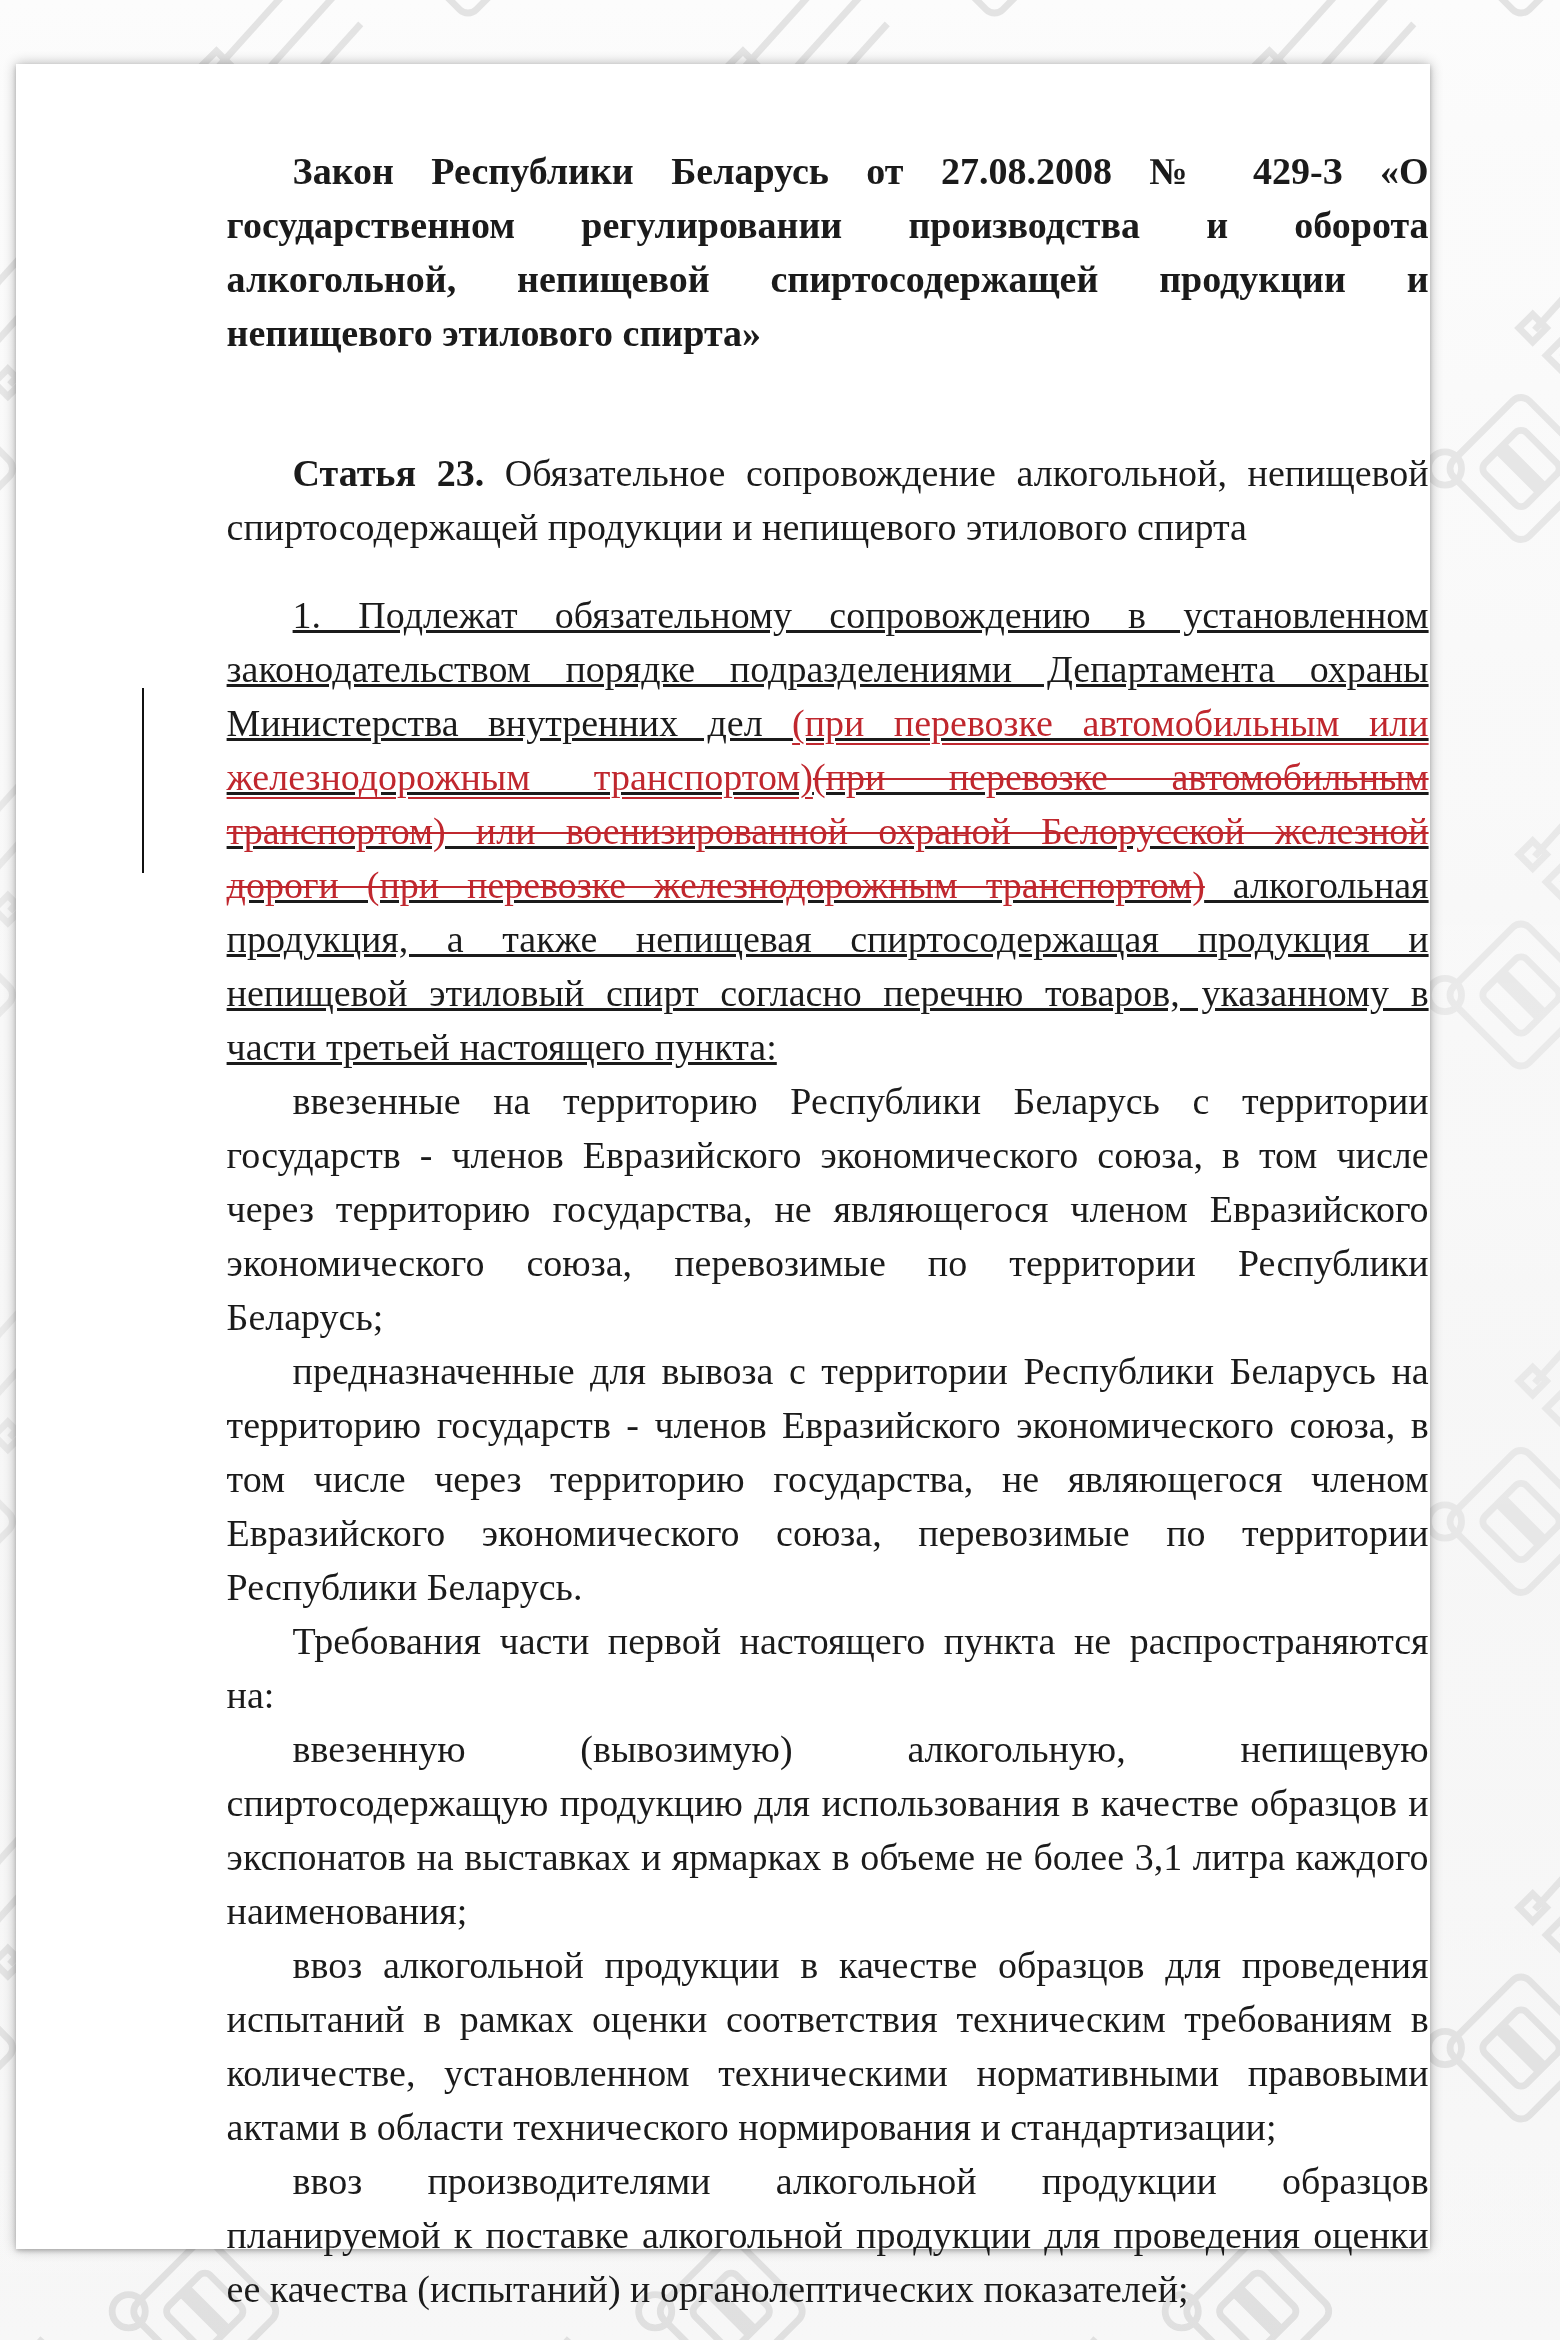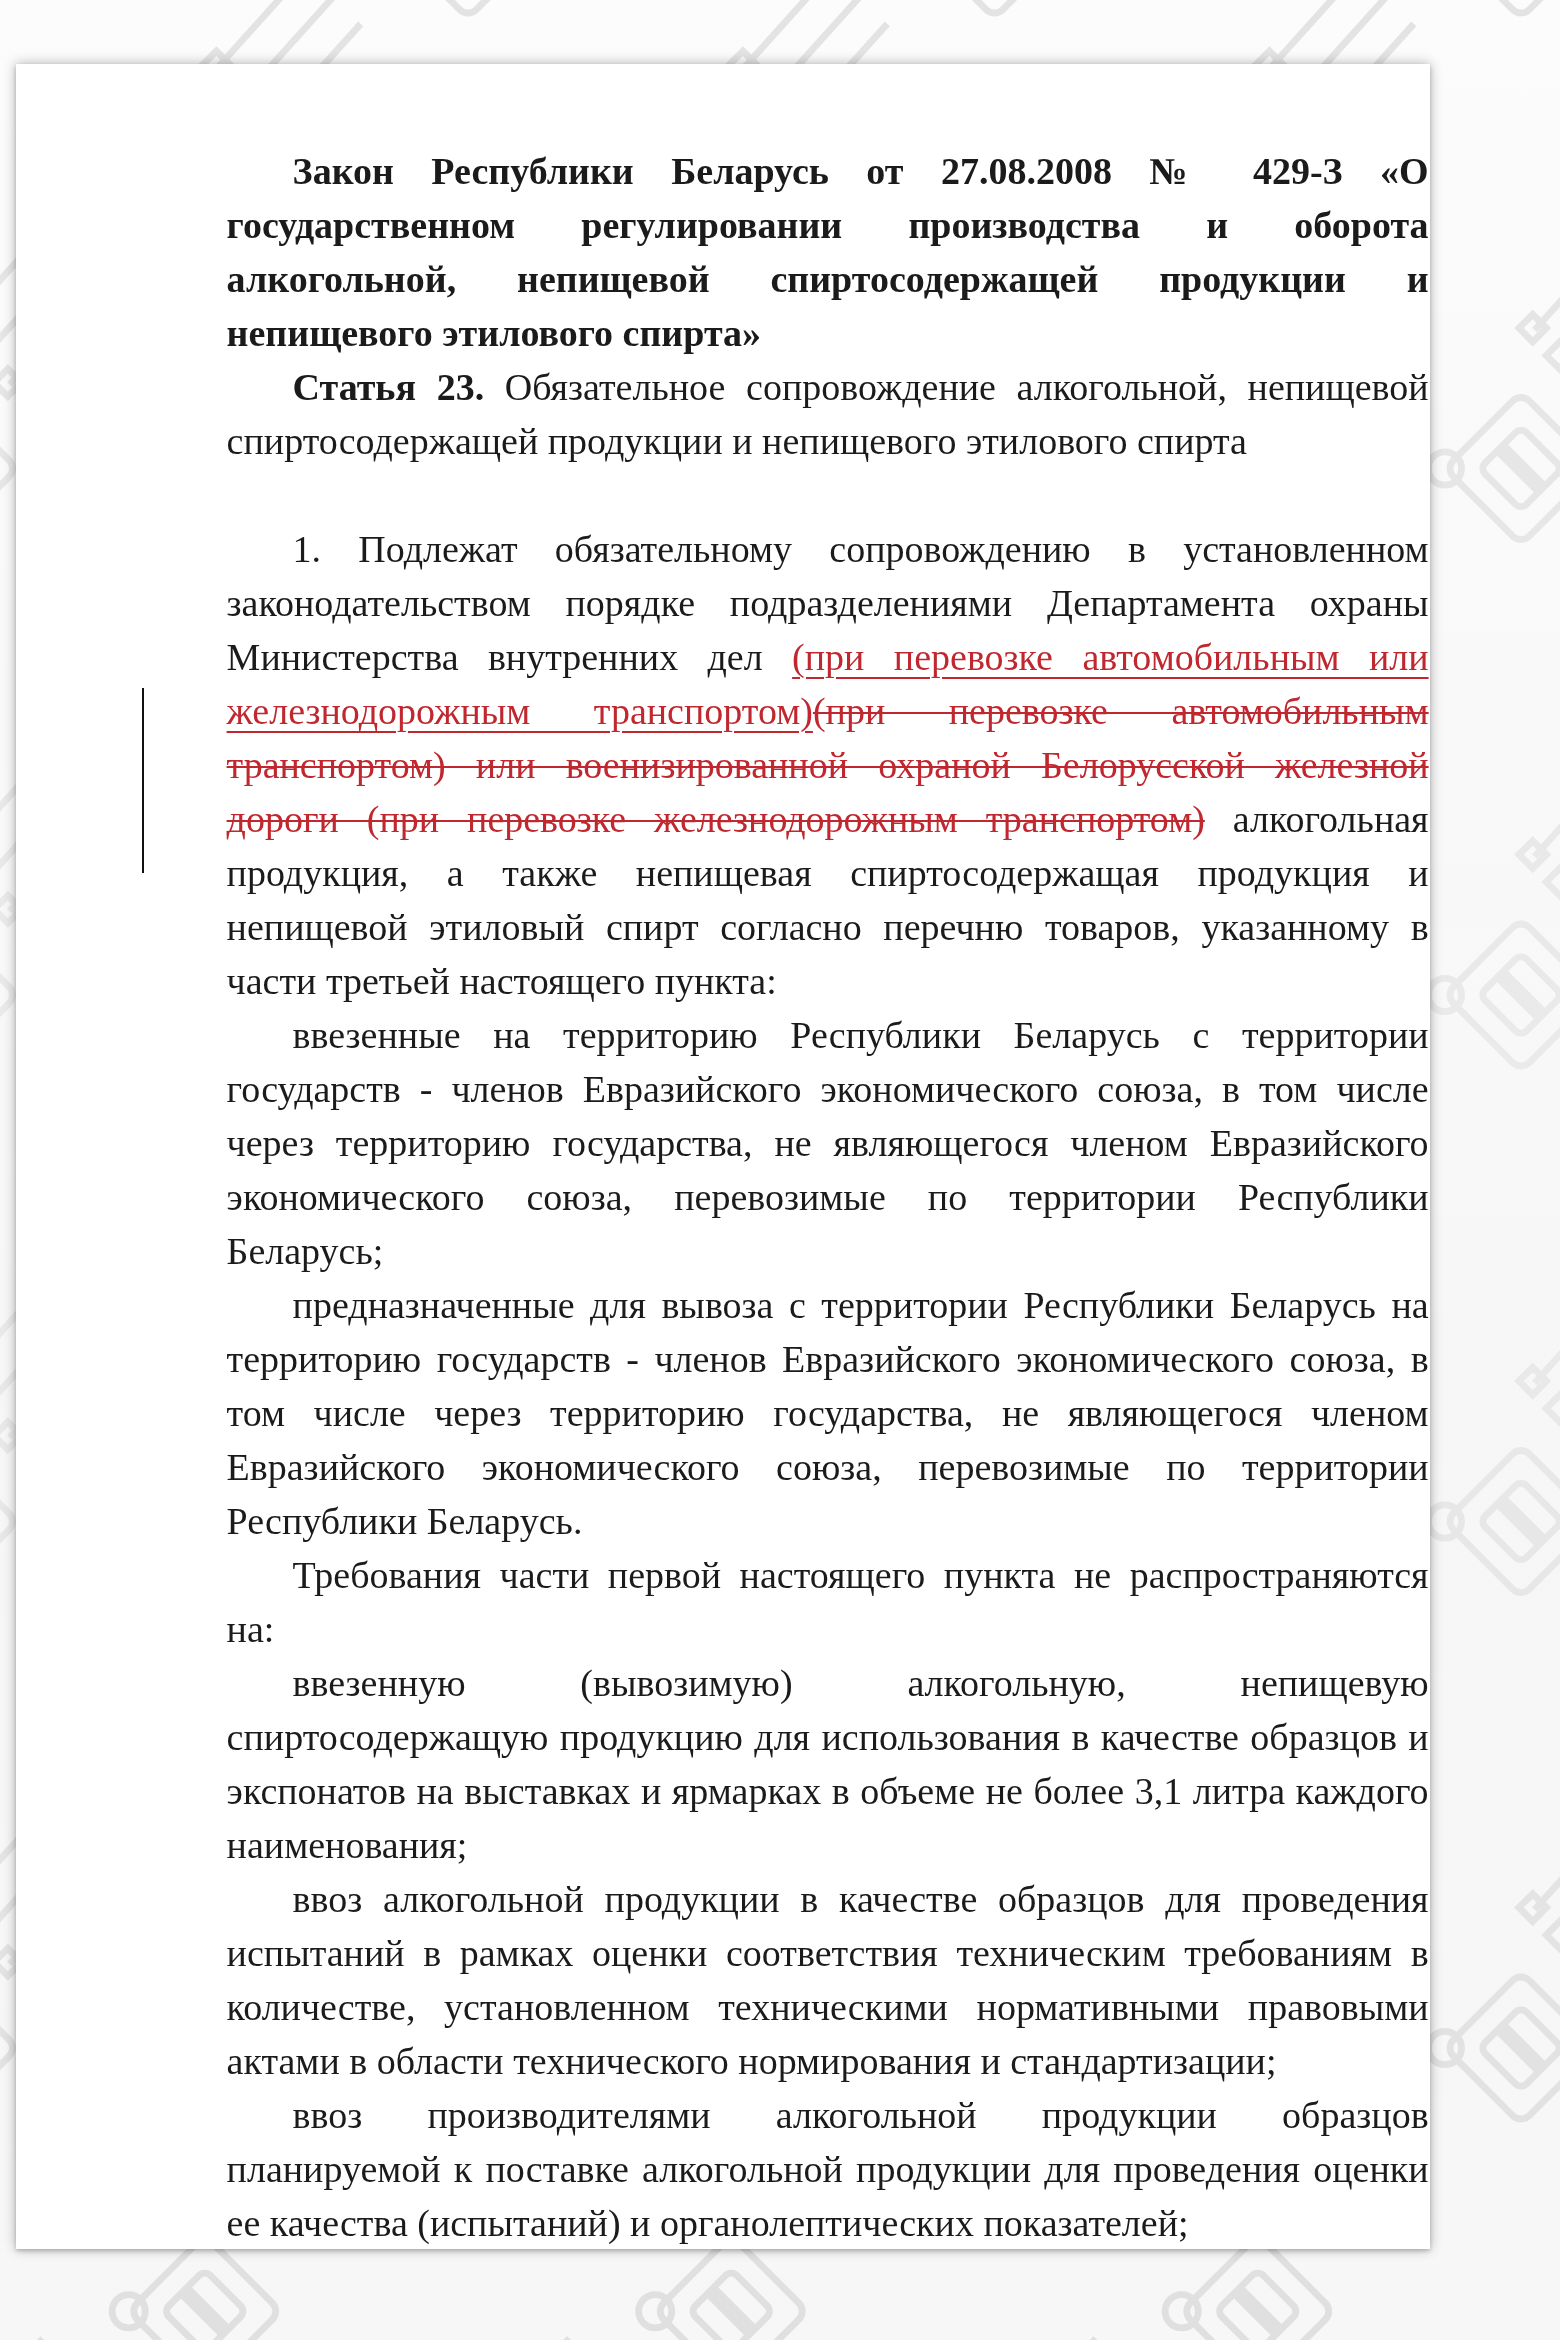--- a/index.html
+++ b/index.html
@@ -42,22 +42,22 @@
     color: #1b1b1b;
     font-size: 38px;
     line-height: 54px;
     text-align: justify;
   }
   .content p {
     margin: 0;
     text-indent: 66px;
   }
   p.p-title { font-weight: 700; }
-  p.p-heading { }
-  p.p-point { margin-top: 54px; }
+  p.p-heading { margin-top: 86px; }
+  p.p-point { margin-top: 34px; text-decoration: underline; }
   .run-bold { font-weight: 700; }
   .run-inserted {
     color: #c0272e;
     text-decoration: underline;
     text-decoration-thickness: 2.4px;
     text-underline-offset: 6.8px;
   }
   .run-deleted {
     color: #c0272e;
     text-decoration: line-through;

